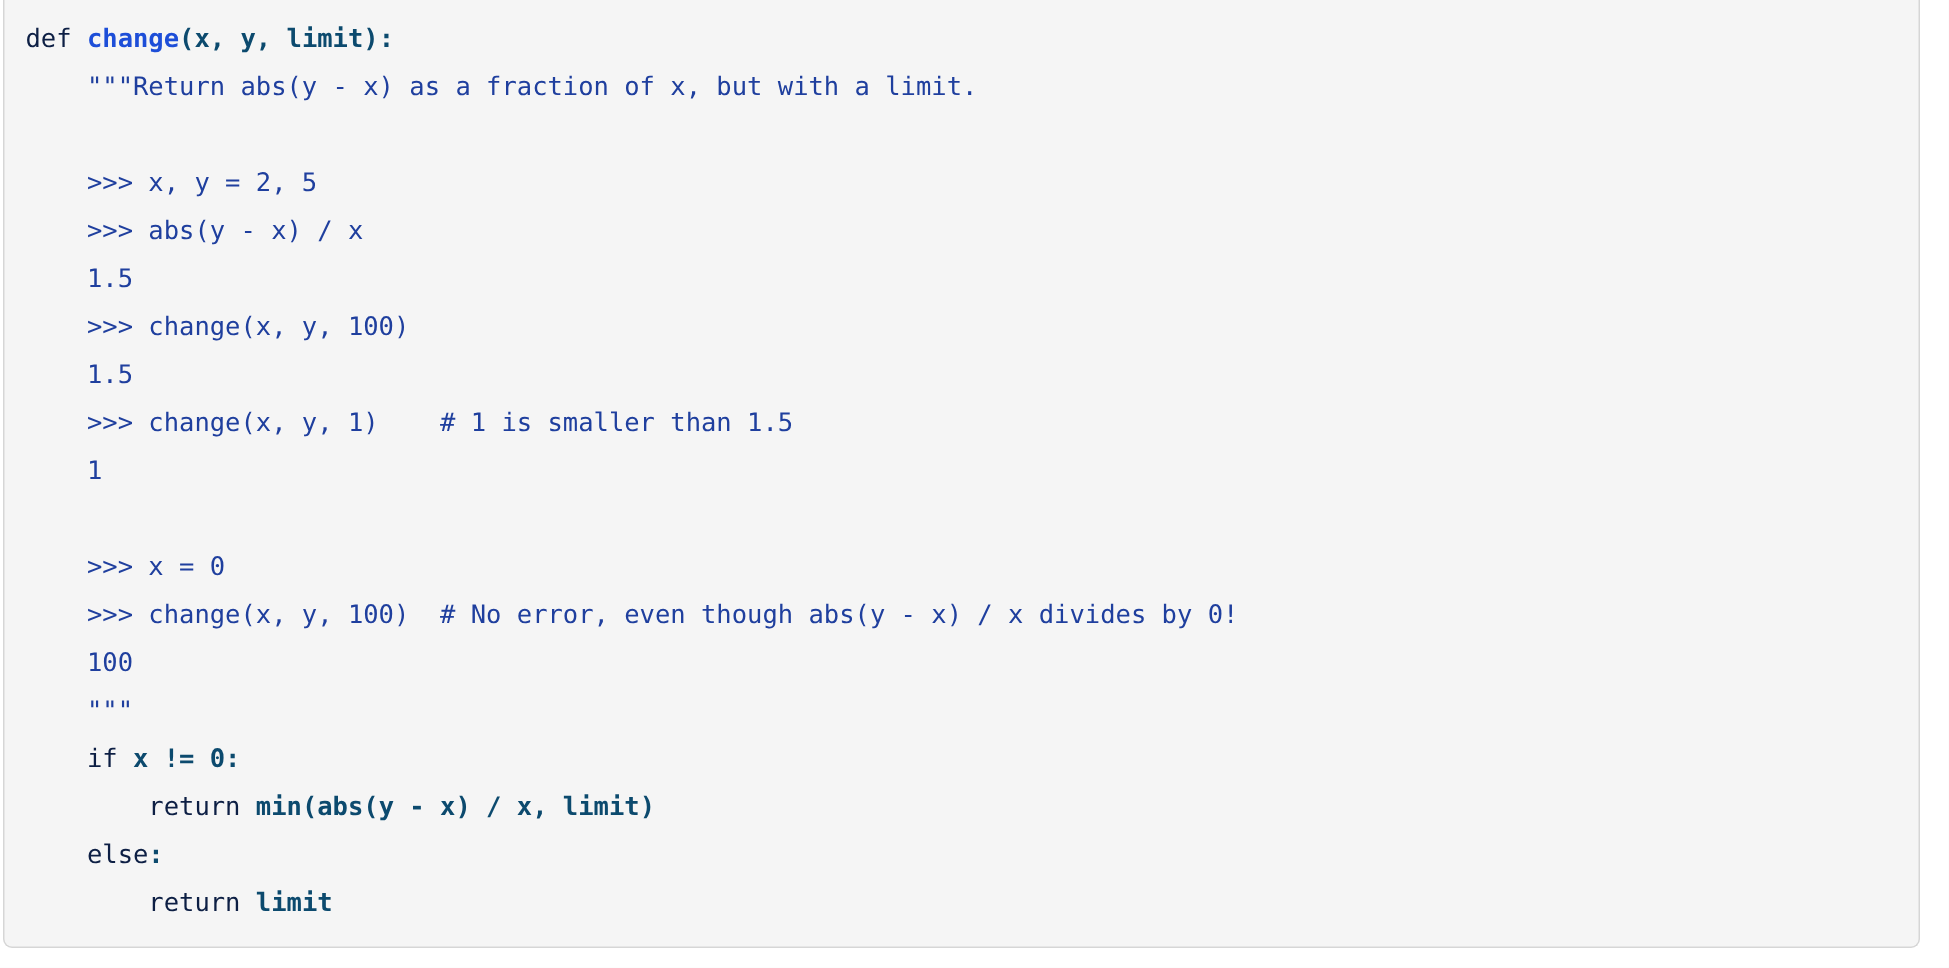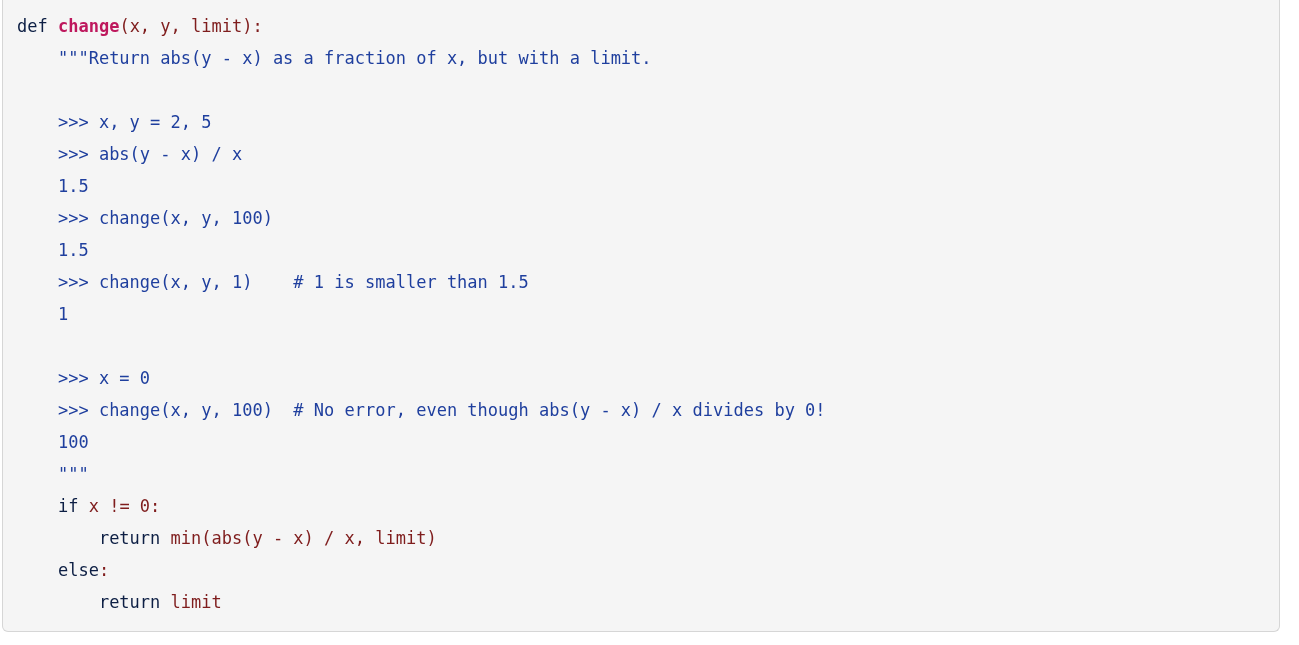--- a/index.html
+++ b/index.html
@@ -40,22 +40,22 @@
     color: #24292e;
   }
 
   .ln {
     display: block;
     min-height: 32px;
   }
 
   
   .tok-kw      { color: #0d1f44; font-weight: normal; }
-  .tok-fn      { color: #be185d; font-weight: bold; }
-  .tok-plain   { color: #7f1d1d; }
+  .tok-fn      { color: #1d4ed8; font-weight: bold; }
+  .tok-plain   { color: #0c4a6e; font-weight: bold; }
   .tok-doc     { color: #1f3f9e; }
 </style>
 </head>
 <body>
 
 <div id="code-block">
   <pre id="code-pre"><code><span class="ln"><span class="tok-kw">def</span><span class="tok-plain"> </span><span class="tok-fn">change</span><span class="tok-plain">(x, y, limit):</span></span><span class="ln"><span class="tok-plain">    </span><span class="tok-doc">"""Return abs(y - x) as a fraction of x, but with a limit.</span></span><span class="ln">&nbsp;</span><span class="ln"><span class="tok-plain">    </span><span class="tok-doc">&gt;&gt;&gt; x, y = 2, 5</span></span><span class="ln"><span class="tok-plain">    </span><span class="tok-doc">&gt;&gt;&gt; abs(y - x) / x</span></span><span class="ln"><span class="tok-plain">    </span><span class="tok-doc">1.5</span></span><span class="ln"><span class="tok-plain">    </span><span class="tok-doc">&gt;&gt;&gt; change(x, y, 100)</span></span><span class="ln"><span class="tok-plain">    </span><span class="tok-doc">1.5</span></span><span class="ln"><span class="tok-plain">    </span><span class="tok-doc">&gt;&gt;&gt; change(x, y, 1)    # 1 is smaller than 1.5</span></span><span class="ln"><span class="tok-plain">    </span><span class="tok-doc">1</span></span><span class="ln">&nbsp;</span><span class="ln"><span class="tok-plain">    </span><span class="tok-doc">&gt;&gt;&gt; x = 0</span></span><span class="ln"><span class="tok-plain">    </span><span class="tok-doc">&gt;&gt;&gt; change(x, y, 100)  # No error, even though abs(y - x) / x divides by 0!</span></span><span class="ln"><span class="tok-plain">    </span><span class="tok-doc">100</span></span><span class="ln"><span class="tok-plain">    </span><span class="tok-doc">"""</span></span><span class="ln"><span class="tok-plain">    </span><span class="tok-kw">if</span><span class="tok-plain"> x != 0:</span></span><span class="ln"><span class="tok-plain">        </span><span class="tok-kw">return</span><span class="tok-plain"> min(abs(y - x) / x, limit)</span></span><span class="ln"><span class="tok-plain">    </span><span class="tok-kw">else</span><span class="tok-plain">:</span></span><span class="ln"><span class="tok-plain">        </span><span class="tok-kw">return</span><span class="tok-plain"> limit</span></span></code></pre>
 </div>
 
 </body></html>

